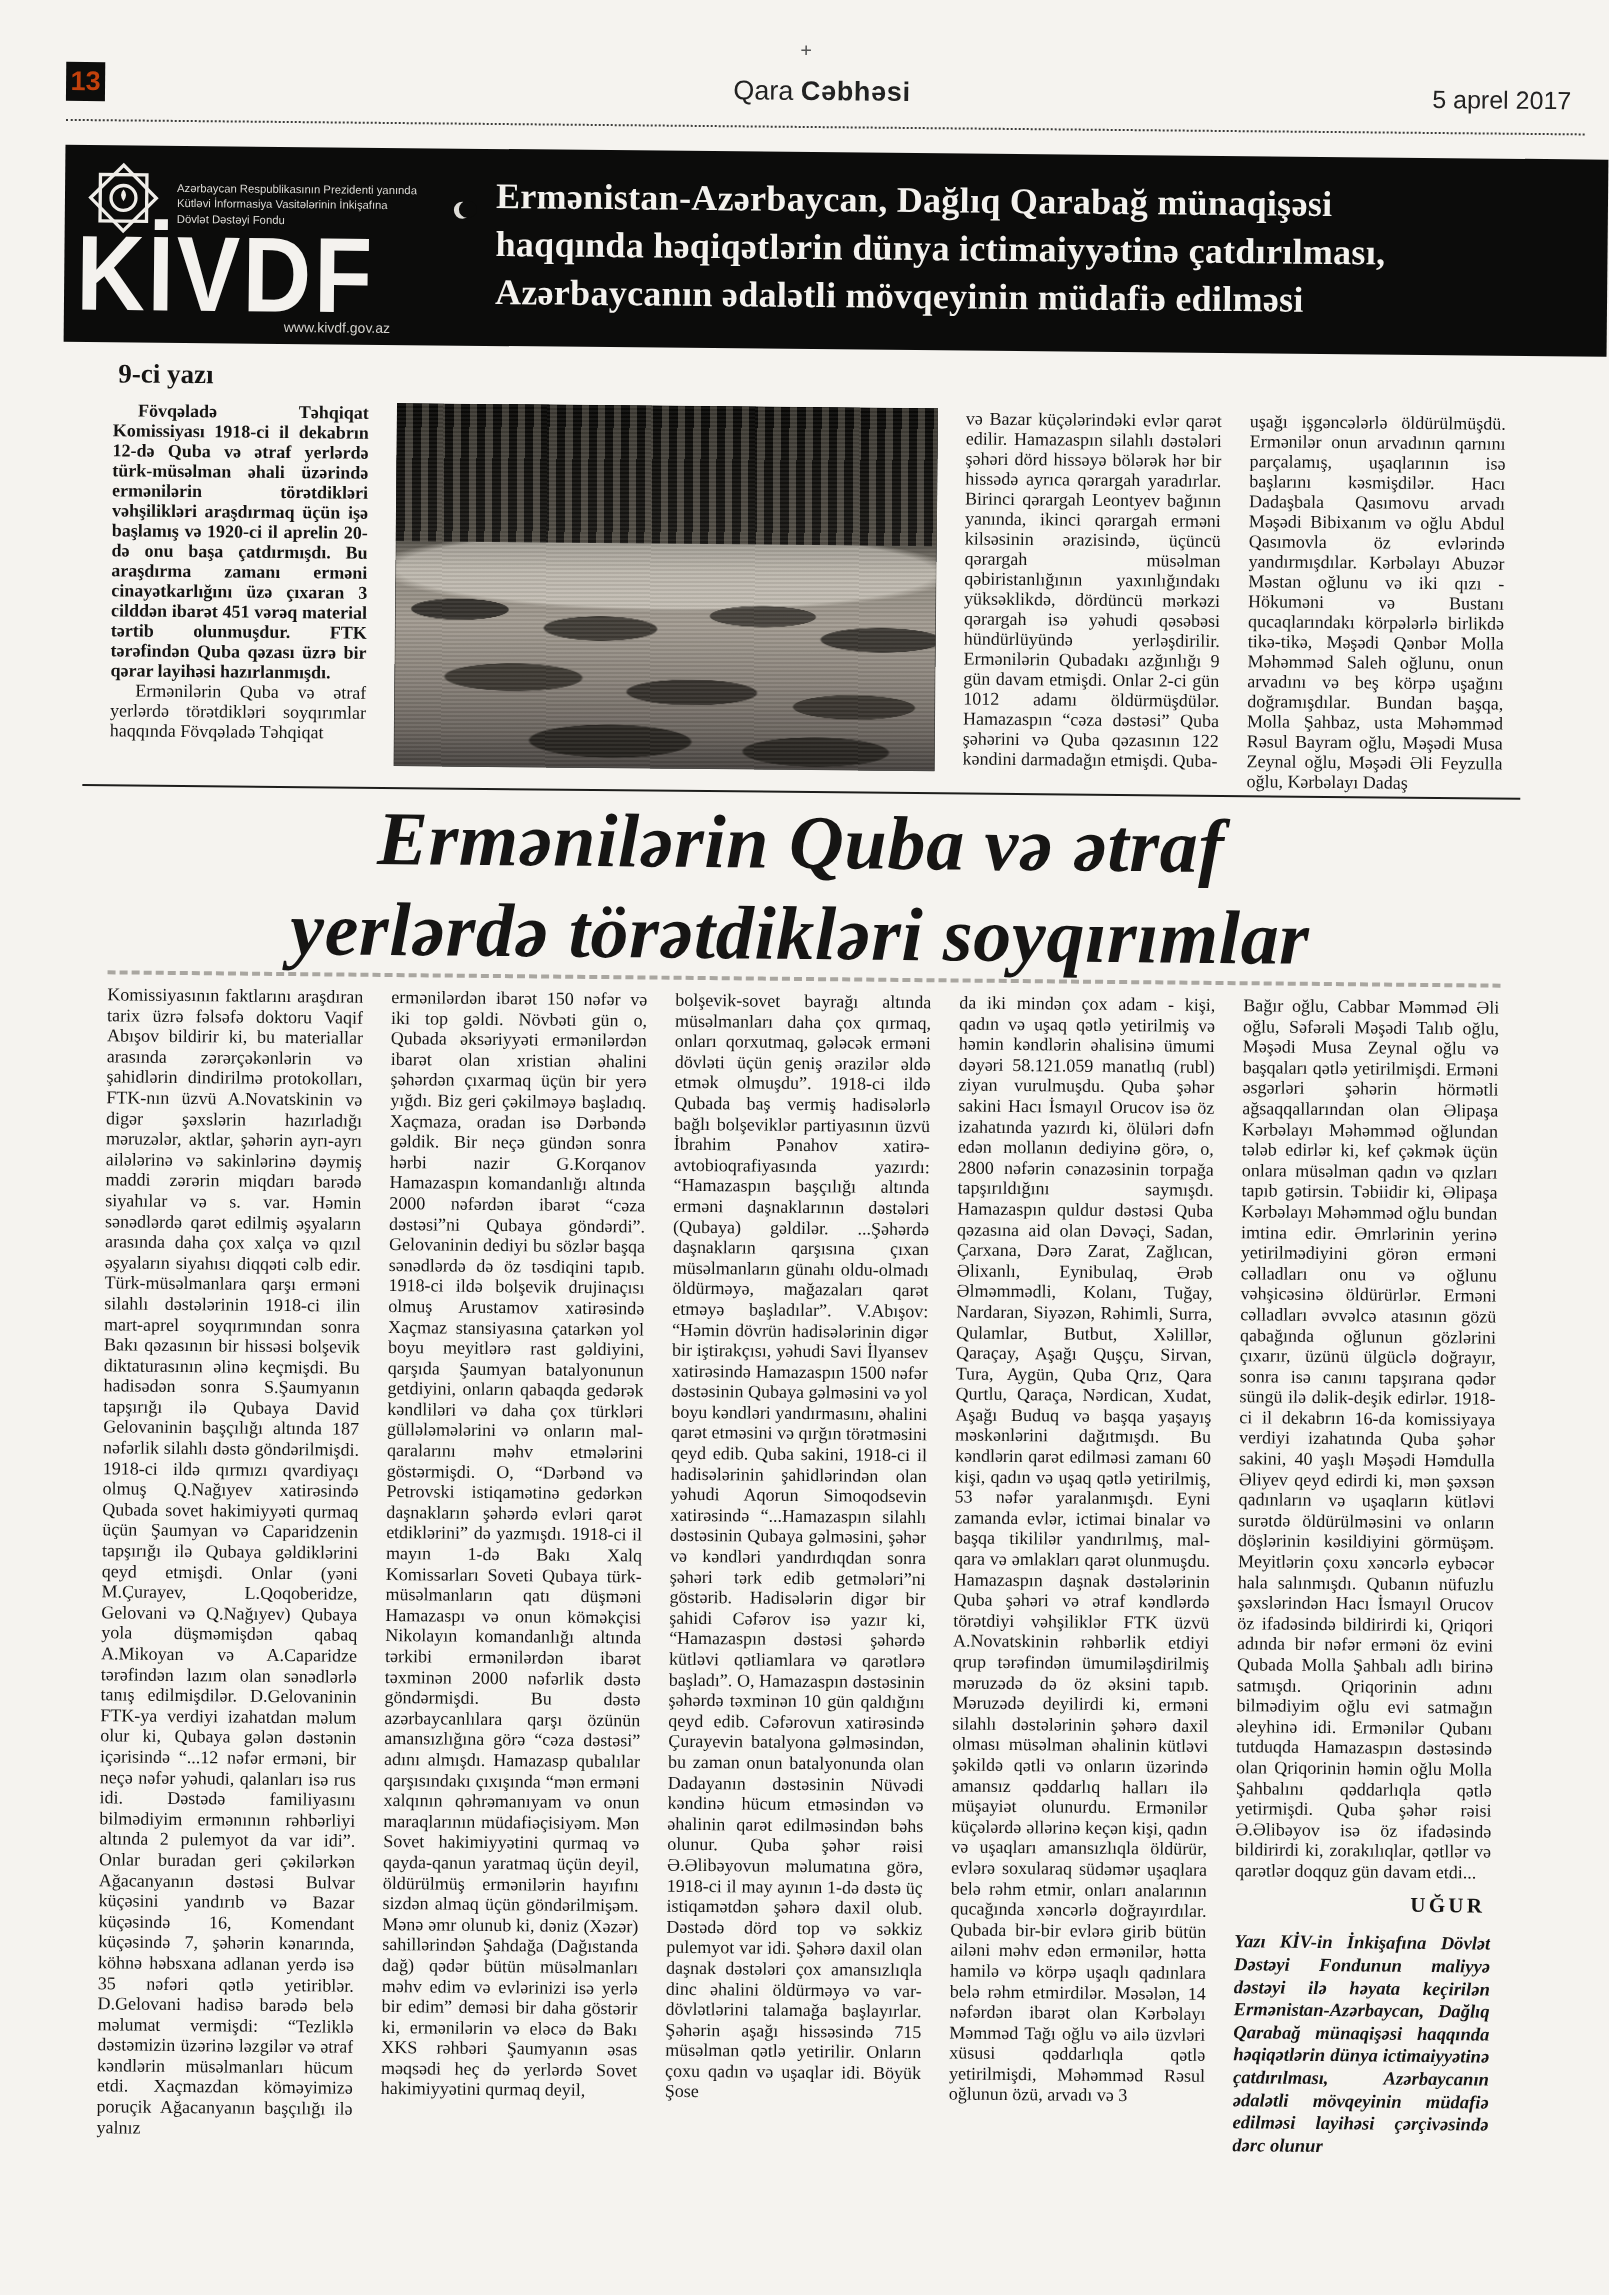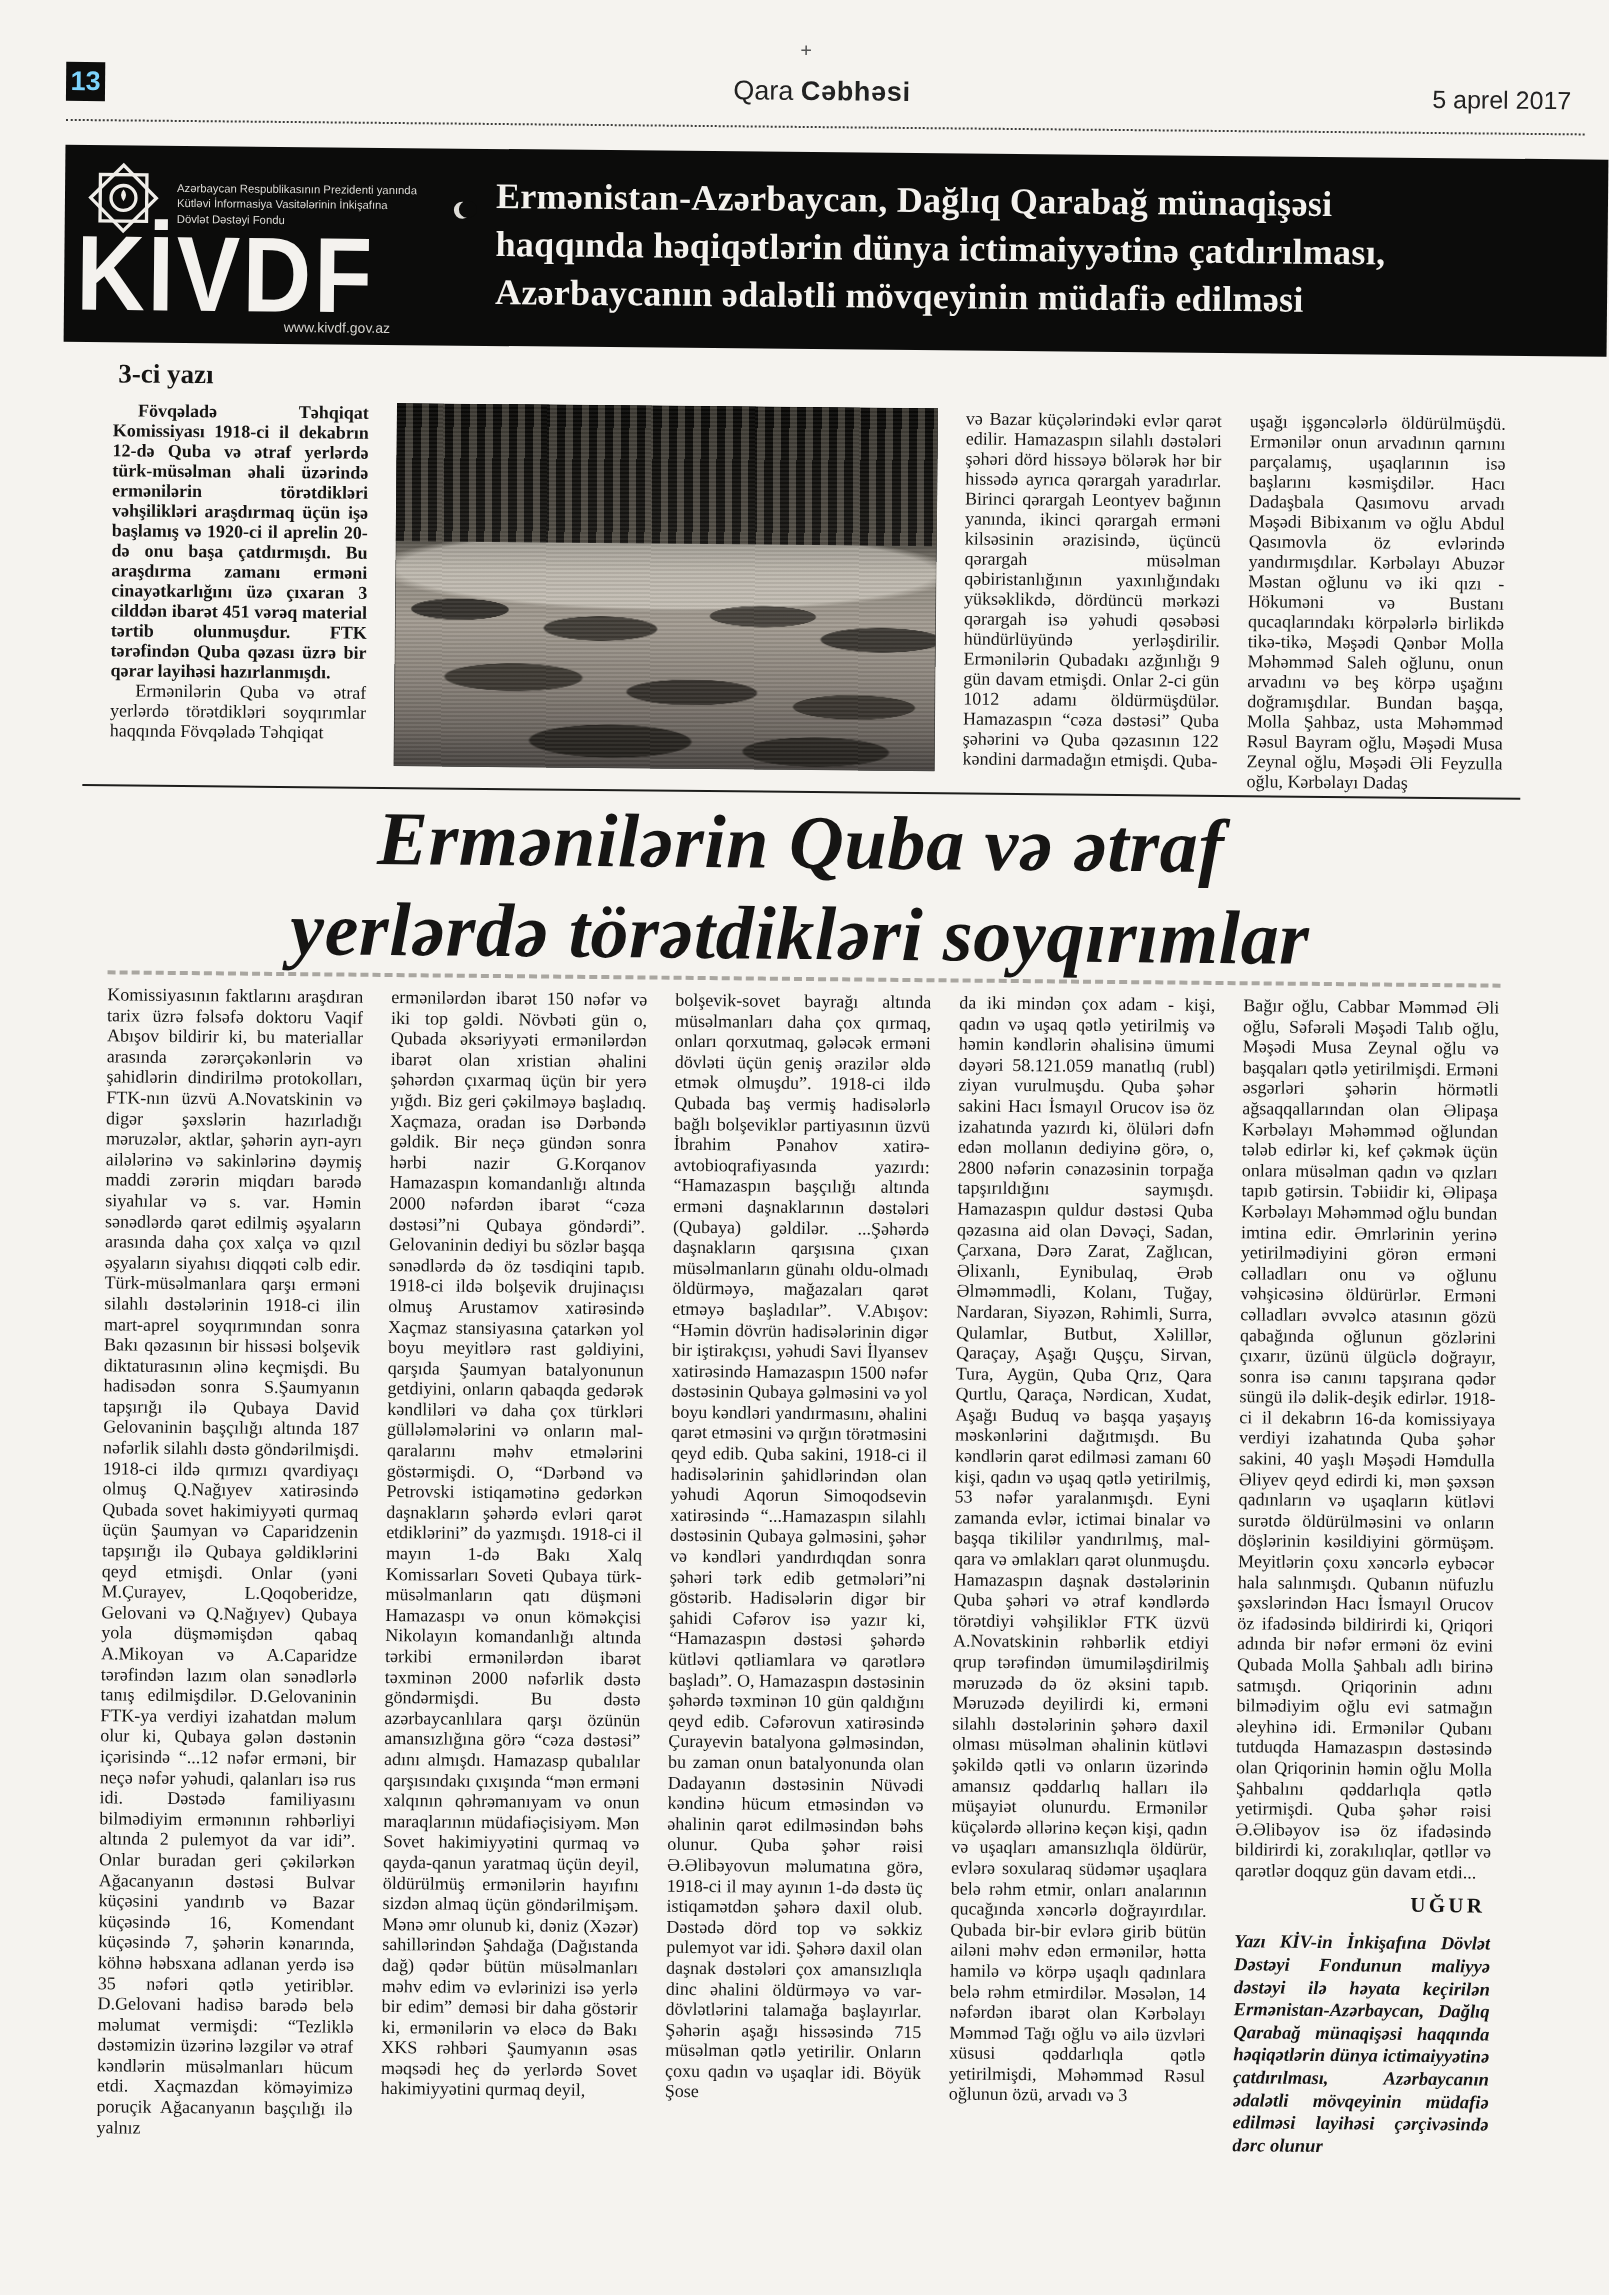--- a/index.html
+++ b/index.html
@@ -7,21 +7,21 @@
     position:relative;width:1609px;height:2295px;overflow:hidden;
     background:#f5f3ef;
     font-family:"Liberation Serif", serif;color:#161514;
   }
   .skew{position:absolute;inset:0;transform:rotate(0.55deg);transform-origin:50% 45%;}
   .cropmark{position:absolute;top:39px;left:791px;font:18.6px "DejaVu Sans Mono",monospace;color:#555;}
   
   .topbar{position:absolute;top:64px;left:57px;right:40px;height:56px;
           font-family:"Liberation Sans",sans-serif;}
   .pageno{position:absolute;left:0;top:5.3px;width:39px;height:39px;background:#0d0d0c;
-          color:#7dd3fc;font-weight:bold;font-size:27px;display:flex;align-items:center;justify-content:center;}
+          color:#c2410c;font-weight:bold;font-size:27px;display:flex;align-items:center;justify-content:center;}
   .masthead{position:absolute;left:0;right:0;top:12px;text-align:center;font-size:27px;color:#222;}
   .masthead b{font-weight:800;letter-spacing:0.7px;}
   .idate{position:absolute;right:6.7px;top:14.6px;font-size:25px;color:#222;}
   .rule-dotted{position:absolute;top:126px;left:57px;right:33px;border-top:2.7px dotted #3c3c3a;}
   
   .banner{position:absolute;top:152px;left:57px;width:1543px;height:197px;background:#0c0c0b;color:#f4f2ee;}
   .emblem{position:absolute;left:17.3px;top:10.7px;}
   .orgtext{position:absolute;left:112px;top:35px;font-family:"Liberation Sans",sans-serif;
            font-size:11.3px;line-height:15.3px;color:#dedcd7;}
   .crescent{position:absolute;left:389px;top:53px;width:17.3px;height:17.3px;border-radius:50%;
@@ -109,21 +109,21 @@
       <span class="crescent"></span>
       <div class="kivdf">KİVDF</div>
       <div class="site">www.kivdf.gov.az</div>
       <div class="banner-title">
         <div>Ermənistan-Azərbaycan, Dağlıq Qarabağ münaqişəsi</div>
         <div>haqqında həqiqətlərin dünya ictimaiyyətinə çatdırılması,</div>
         <div>Azərbaycanın ədalətli mövqeyinin müdafiə edilməsi</div>
       </div>
     </section>
 
-    <div class="kicker">3-ci yazı</div>
+    <div class="kicker">9-ci yazı</div>
 
     <section class="introrow">
       <div class="col">
         <p class="b ind">Fövqəladə Təhqiqat Komissiyası 1918-ci il dekabrın 12-də Quba və ətraf yerlərdə türk-müsəlman əhali üzərində ermənilərin törətdikləri vəhşilikləri araşdırmaq üçün işə başlamış və 1920-ci il aprelin 20-də onu başa çatdırmışdı. Bu araşdırma zamanı erməni cinayətkarlığını üzə çıxaran 3 cilddən ibarət 451 vərəq material tərtib olunmuşdur. FTK tərəfindən Quba qəzası üzrə bir qərar layihəsi hazırlanmışdı.</p>
         <p class="ind">Ermənilərin Quba və ətraf yerlərdə törətdikləri soyqırımlar haqqında Fövqəladə Təhqiqat</p>
       </div>
       <div class="photo">
         <div class="crowd"></div>
         <div class="bodies"></div>
         <div class="grain"></div>

